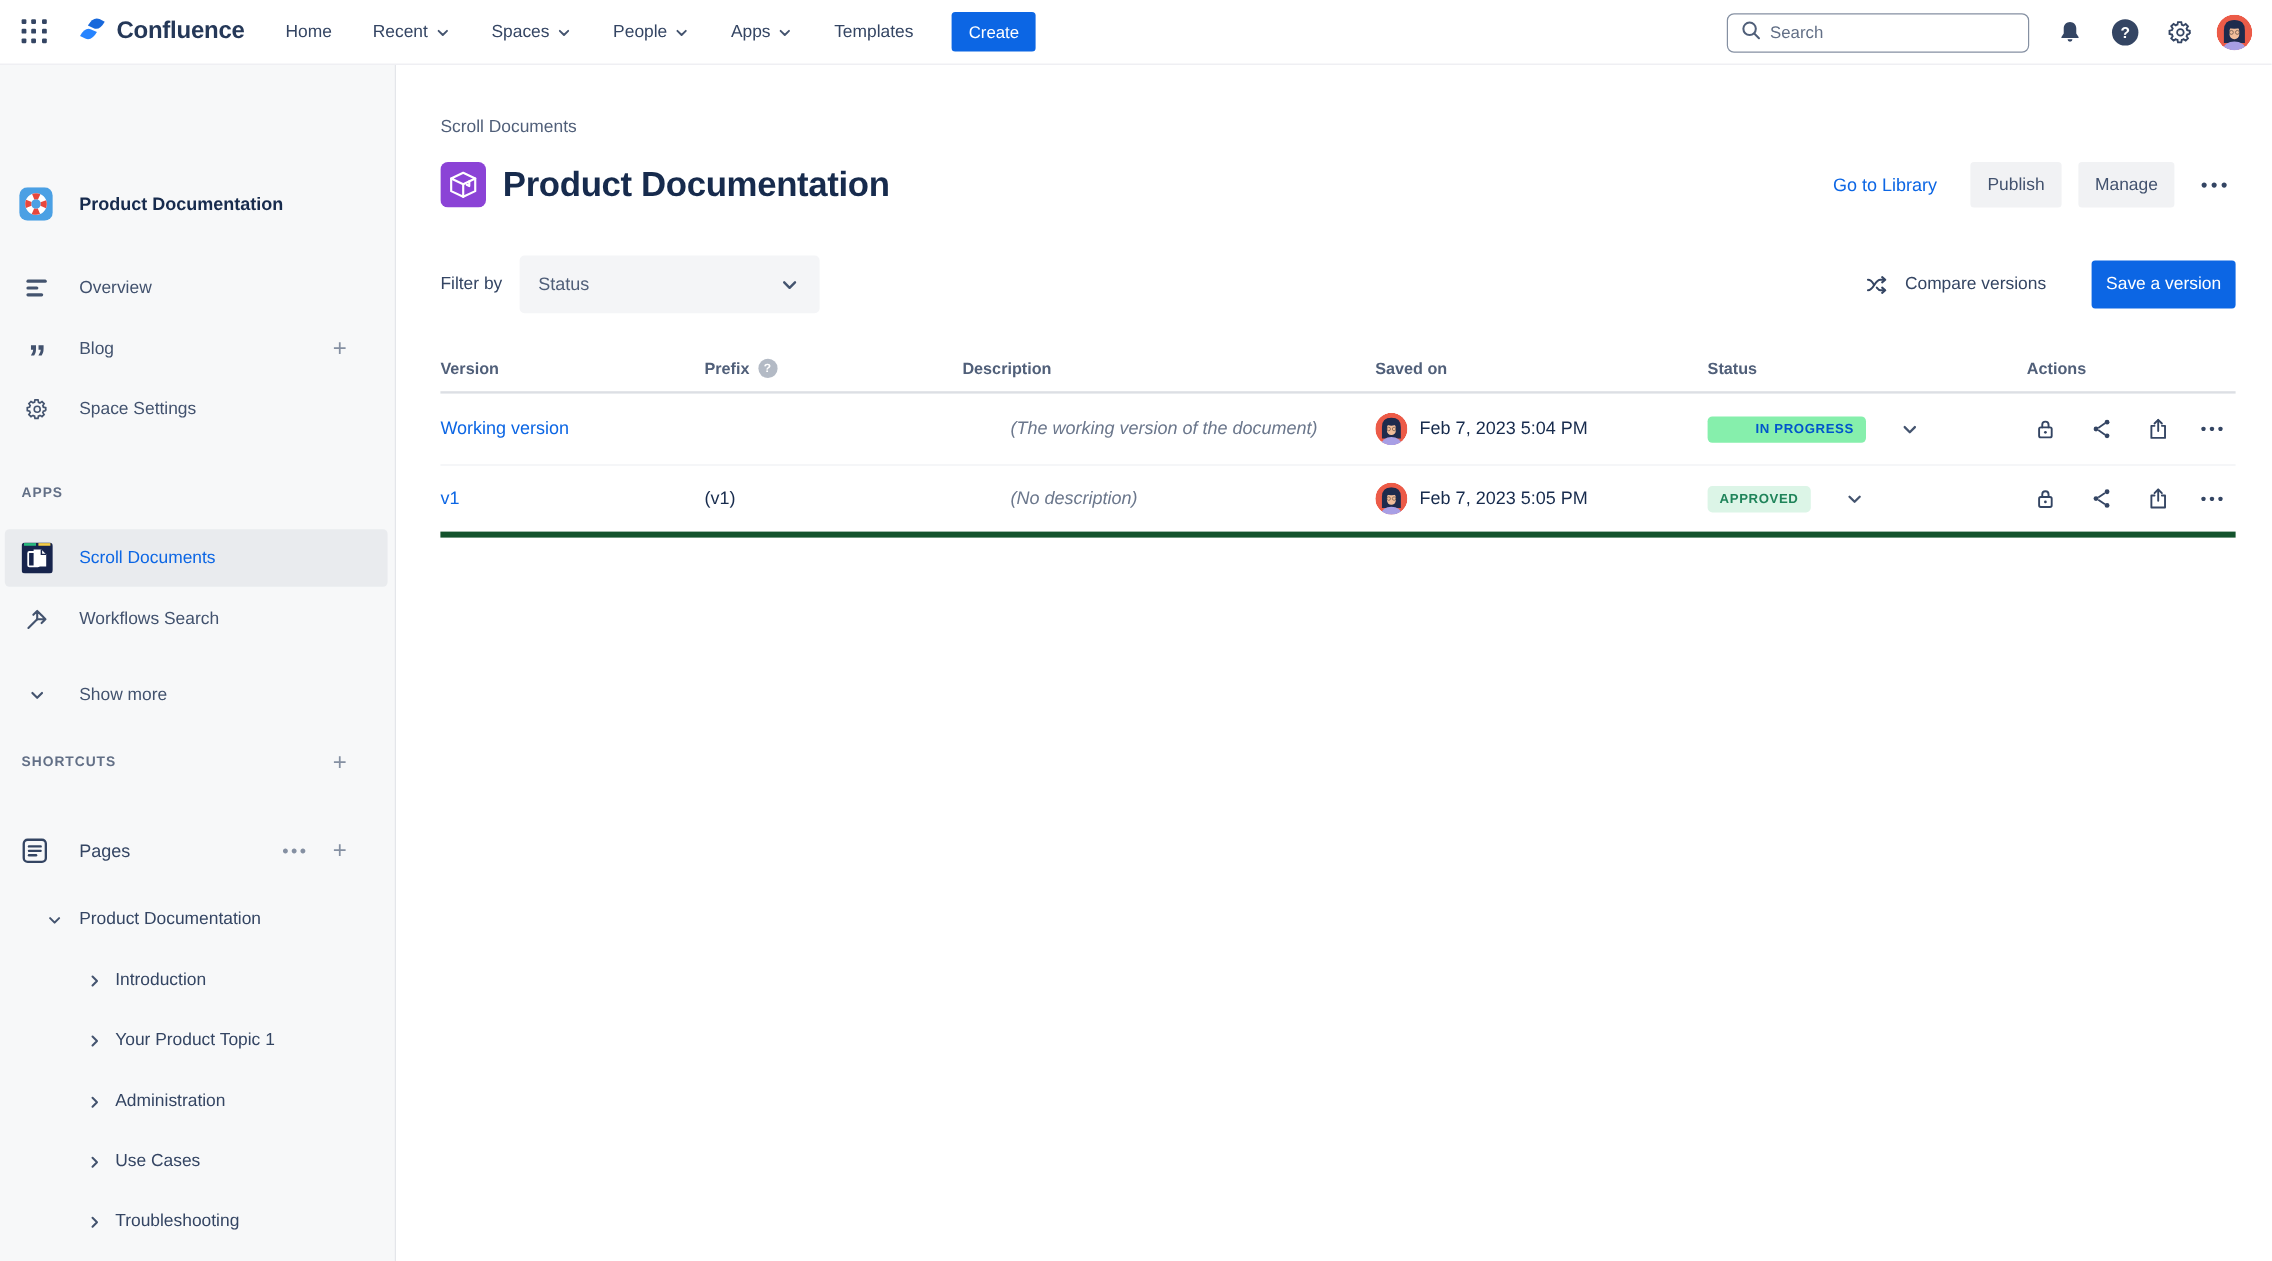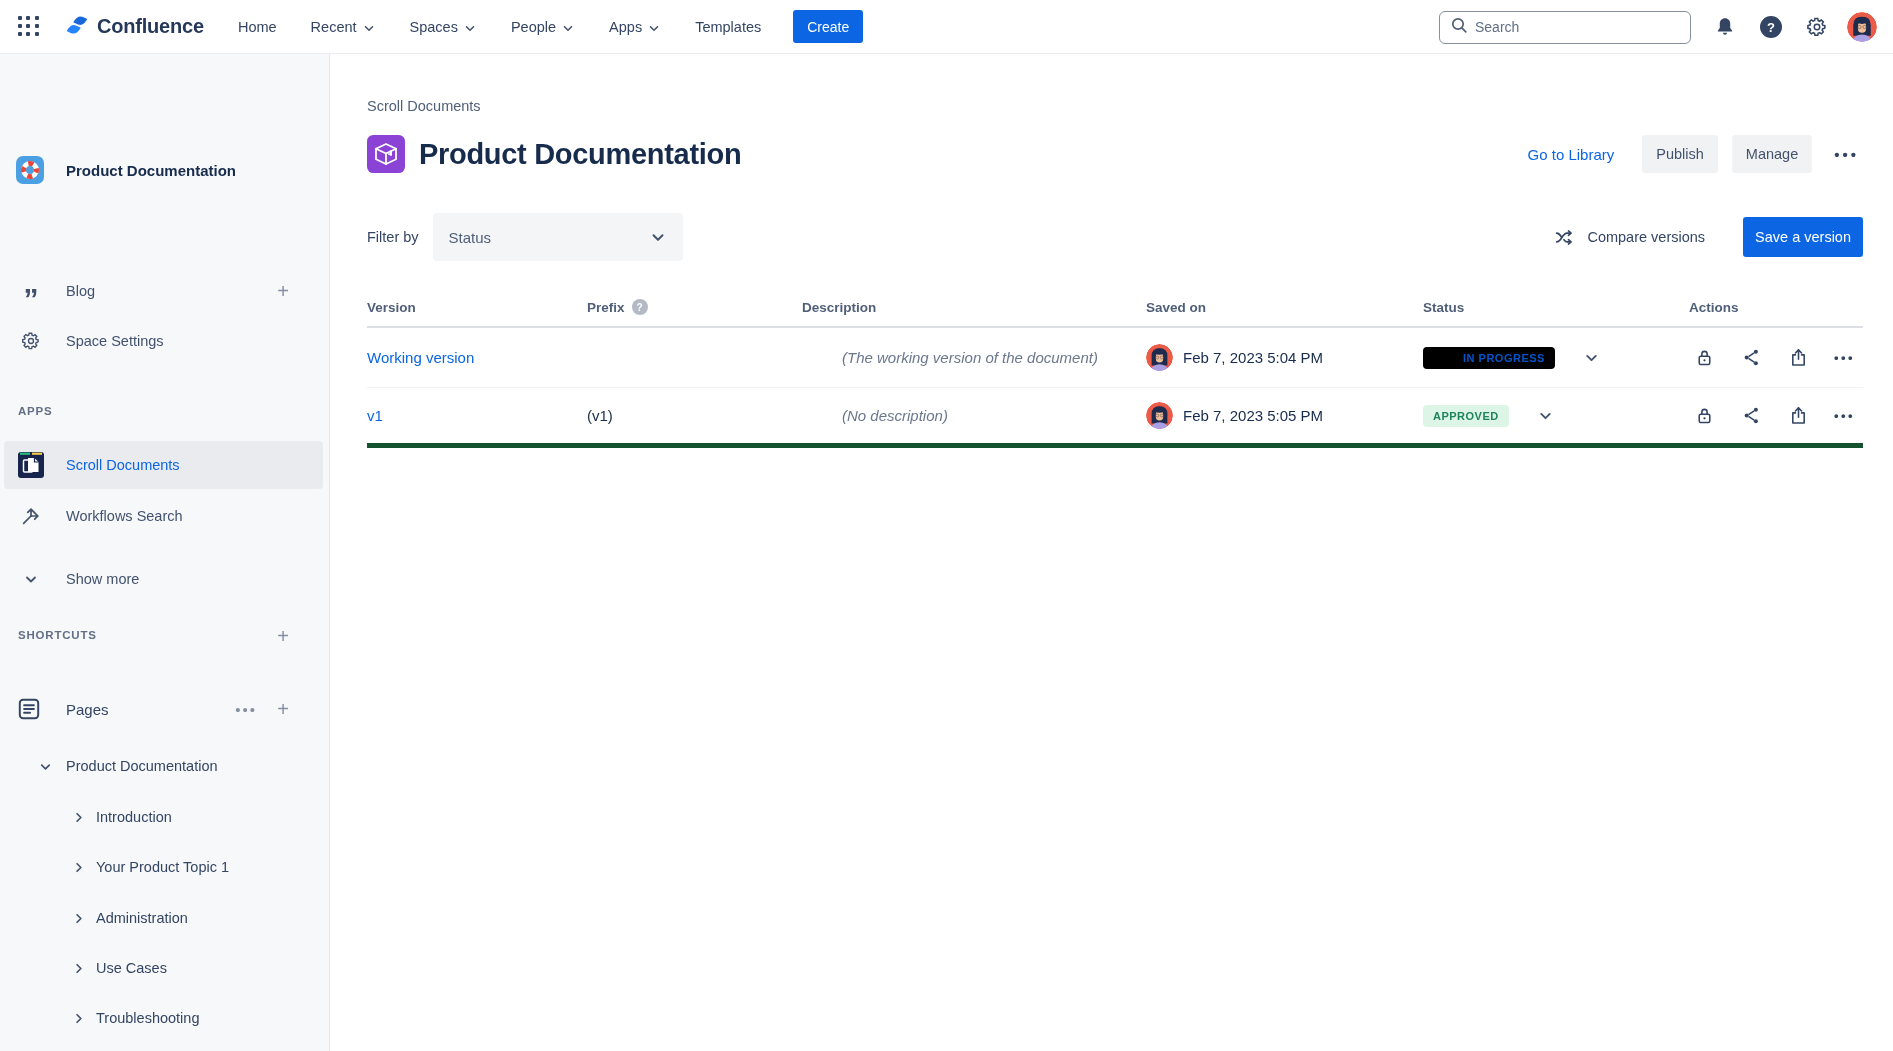--- a/index.html
+++ b/index.html
@@ -8,21 +8,21 @@
 
   
   .topnav { position:absolute; top:0; left:0; width:1893px; height:54px; background:#fff;
     border-bottom:1px solid #EBECF0; display:flex; align-items:center; z-index:20; }
   .appswitcher { margin-left:18px; width:22px; height:22px; display:grid;
     grid-template-columns:repeat(3,1fr); gap:3px; cursor:pointer; }
   .appswitcher i { width:4px; height:4px; border-radius:1px; background:#344563; }
   .logo { display:flex; align-items:center; gap:7px; margin-left:24px; cursor:pointer; }
   .logo-text { font-size:20px; font-weight:700; color:#253858; letter-spacing:-0.2px; }
   .navitems { display:flex; align-items:center; margin-left:34px; gap:34px; }
-  .navitem { font-size:14.5px; font-weight:500; color:#344563; display:flex; align-items:flex-end;
+  .navitem { font-size:14.5px; font-weight:500; color:#344563; display:flex; align-items:center;
     gap:5px; cursor:pointer; white-space:nowrap; }
   .btn-create { margin-left:32px; height:33px; padding:0 14px; background:#0C66E4; color:#fff;
     font-size:14px; font-weight:500; border:none; border-radius:3px; cursor:pointer; }
   .topnav-right { position:absolute; right:0; top:0; height:54px; display:flex; align-items:center; }
   .searchbox { width:252px; height:33px; border:1.5px solid #8590A2; border-radius:6px;
     display:flex; align-items:center; padding:0 10px; gap:7px; background:#fff; margin-right:18px; }
   .searchbox input { border:none; outline:none; font-size:14px; color:#172B4D; width:190px;
     font-family:"Liberation Sans", sans-serif; }
   .searchbox input::placeholder { color:#626F86; }
   .navicon { width:32px; height:32px; display:flex; align-items:center; justify-content:center;
@@ -94,21 +94,21 @@
   .tbody-row:last-child { border-bottom:5px solid #14532d; }
   .cell-link { font-size:15px; color:#0C66E4; font-weight:500; cursor:pointer; width:fit-content; }
   .cell-prefix { font-size:15px; color:#172B4D; }
   .cell-desc { font-size:15px; font-style:italic; color:#6B778C;margin-left:40px; }
   .cell-saved { display:flex; align-items:center; gap:10px; }
   .avatar-sm { width:27px; height:27px; border-radius:50%; overflow:hidden; }
   .saved-text { font-size:15px; color:#172B4D; }
   .cell-status { display:flex; align-items:center; }
   .badge { display:inline-block; padding:5px 10px; border-radius:4px; font-size:11px; font-weight:700;
     letter-spacing:0.5px; white-space:nowrap; }
-  .badge-inprogress { background:#000000; color:#0055CC;padding-left:40px; }
+  .badge-inprogress { background:#86efac; color:#0055CC;padding-left:40px; }
   .badge-approved { background:#DCF5E7; color:#1F845A; }
   .status-chev { margin-left:28px; cursor:pointer; display:flex; align-items:center; }
   .cell-actions { display:flex; align-items:center; gap:25px; padding-left:4px; }
   .act-icon { width:22px; height:22px; display:flex; align-items:center; justify-content:center; cursor:pointer; }
   .act-more { color:#344563; font-size:13px; letter-spacing:2.5px; font-weight:700; cursor:pointer; }
 </style>
 </head>
 <body>
 
 <svg width="0" height="0" style="position:absolute">
@@ -232,20 +232,30 @@
     <span class="space-icon">
       <svg width="28" height="28" viewBox="0 0 28 28">
         <rect width="28" height="28" rx="7" fill="#4BA0E4"></rect>
         <circle cx="14" cy="14" r="6.5" fill="none" stroke="#fff" stroke-width="5"></circle>
         <circle cx="14" cy="14" r="6.5" fill="none" stroke="#E8473C" stroke-width="5" stroke-dasharray="5.1 5.1" stroke-dashoffset="2.55"></circle>
       </svg>
     </span>
     <span class="space-name">Product Documentation</span>
   </div>
 
+  <div class="side-item" style="top:161px">
+    <span class="si-icon">
+      <svg width="20" height="20" viewBox="0 0 20 20" fill="#44546F">
+        <rect x="1" y="3" width="17" height="2.6" rx="1.3"></rect>
+        <rect x="1" y="8.7" width="10" height="2.6" rx="1.3"></rect>
+        <rect x="1" y="14.4" width="14" height="2.6" rx="1.3"></rect>
+      </svg>
+    </span>
+    <span class="si-label">Overview</span>
+  </div>
 
   <div class="side-item" style="top:212px">
     <span class="si-icon">
         <span class="quote-glyph">”</span>
       </span>
     <span class="si-label">Blog</span>
     <span class="side-plus" style="right:40px">+</span>
   </div>
 
   <div class="side-item" style="top:262px">

